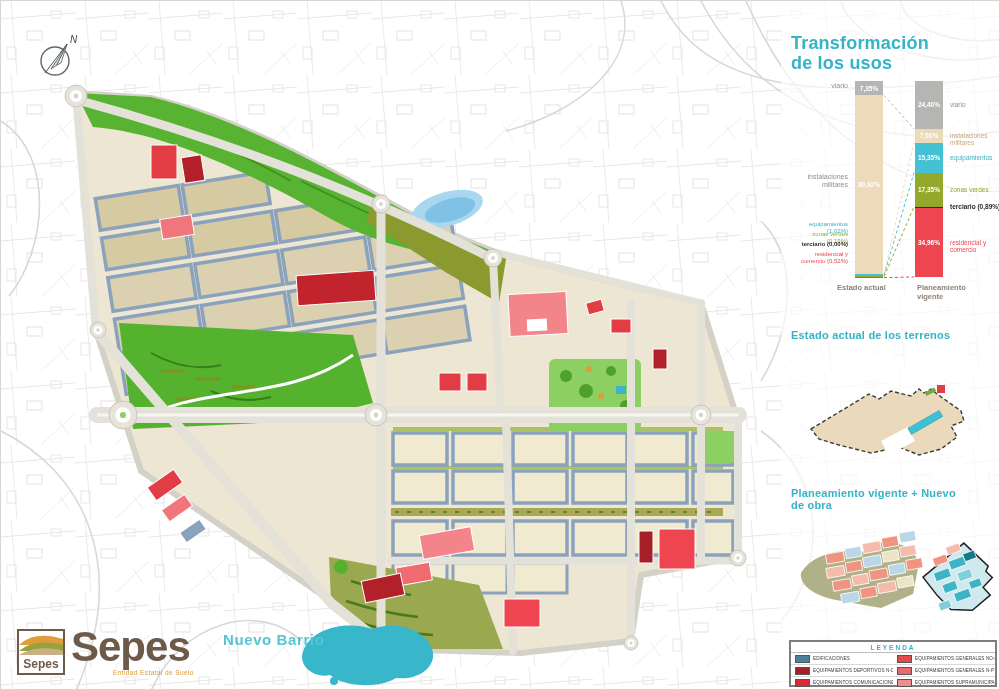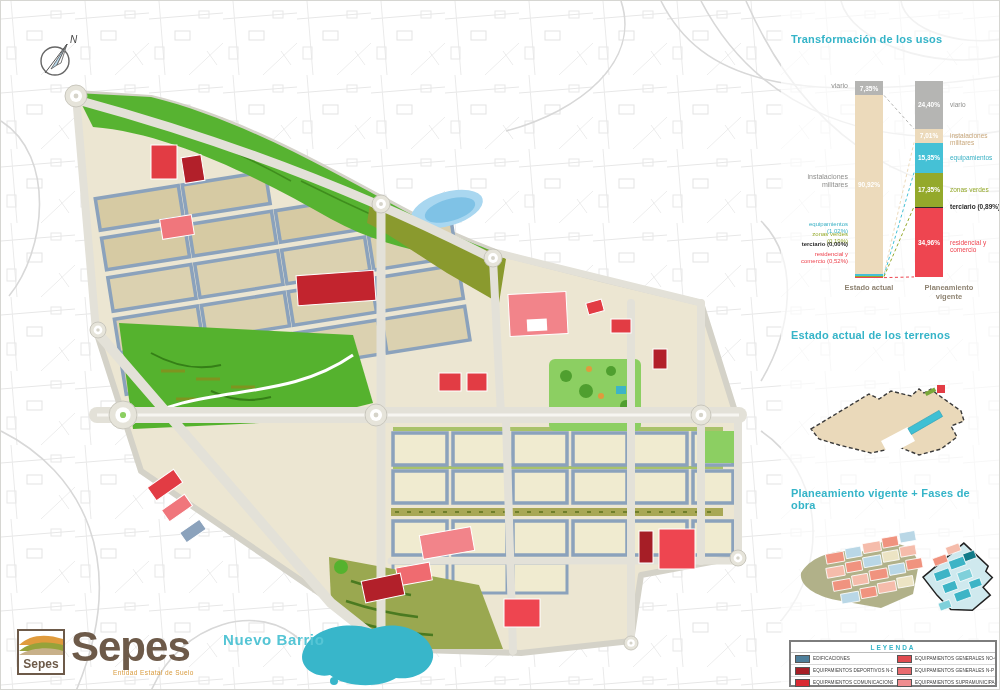--- a/index.html
+++ b/index.html
@@ -2,33 +2,33 @@
 <html><head>
 <meta charset="utf-8">
 <style>
   html,body{margin:0;padding:0;background:#ffffff;font-family:"Liberation Sans",sans-serif;}
   #sheet{position:relative;width:1000px;height:690px;overflow:hidden;background:#fefefd;border:1px solid #d6d6d2;box-sizing:border-box;}
   svg{display:block;}
   .abs{position:absolute;}
   #map-svg{position:absolute;left:0;top:0;}
   .right-backdrop{position:absolute;left:780px;top:0;width:220px;height:690px;background:rgba(255,255,255,.66);}
   .panel{position:absolute;}
-  .panel-title{color:#35b4c8;font-weight:700;font-size:11px;line-height:1.12;letter-spacing:.2px;}
+  .panel-title{color:#35b4c8;font-weight:700;font-size:18px;line-height:1.12;letter-spacing:.2px;}
   .panel-title.small{font-size:11px;}
   
   #chart-panel{left:790px;top:32px;width:210px;height:300px;}
   #chart-panel .panel-title{width:155px;}
   .chart-area{position:absolute;left:0;top:40px;width:210px;height:260px;}
   .seg{position:absolute;display:flex;align-items:center;justify-content:center;
        color:#fff;font-size:6.5px;font-weight:700;overflow:hidden;}
   .side-label{position:absolute;font-size:7px;color:#8f8f8d;line-height:1.15;}
   .side-label.right{text-align:left;}
   .side-label.left{text-align:right;}
   .mini-label{position:absolute;font-size:6px;line-height:1.12;text-align:right;}
-  .cat-label{position:absolute;font-size:7.5px;color:#8f8473;text-align:center;line-height:1.2;font-weight:600;}
+  .cat-label{position:absolute;font-size:7.5px;color:#8f8473;text-align:left;line-height:1.2;font-weight:600;}
   
   #estado-panel{left:790px;top:328px;width:210px;}
   #estado-panel .panel-title{width:160px;}
   #plan-panel{left:790px;top:486px;width:210px;}
   #plan-panel .panel-title{width:180px;}
   
   #legend-panel{left:788px;top:639px;width:208px;height:47px;background:#ffffff;border:2px solid #7d7d7d;box-sizing:border-box;}
   #legend-title{font-size:6.5px;color:#35b4c8;text-align:center;letter-spacing:2px;padding:2px 0 1px 0;border-bottom:1px solid #bdbdbd;font-weight:700;}
   .legend-row{display:flex;border-bottom:1px solid #d9d9d9;height:11px;align-items:center;}
   .legend-row:last-child{border-bottom:none;}
@@ -289,21 +289,21 @@
     <svg width="200" height="122" viewBox="0 0 200 122" style="margin-top:8px">
       <path d="M20,80 L78,45 L88,50 L100,42 L120,47 L128,40 L133,44 L140,40 L146,45 L170,62 L173,72 L160,77 L166,88 L150,100 L128,106 L108,98 L80,104 L48,96 L28,90 Z" fill="#ead9ba" stroke="#3a3a3a" stroke-width="1.4" stroke-dasharray="4,2.5"></path>
       <rect x="92" y="84" width="30" height="16" fill="#ffffff" transform="rotate(-28 107 92)"></rect>
       <rect x="116" y="70" width="36" height="7" fill="#3fc0d4" stroke="#2aa0b8" stroke-width="0.6" transform="rotate(-30 134 73)"></rect>
       <rect x="146" y="36" width="8" height="8" fill="#e23c44"></rect>
       <rect x="134" y="41" width="11" height="4" fill="#7aa83a" transform="rotate(-28 139 43)"></rect>
     </svg>
   </div>
 
   <div id="plan-panel" class="panel">
-    <div class="panel-title small">Planeamiento vigente + Fases de obra</div>
+    <div class="panel-title small">Planeamiento vigente + Nuevo de obra</div>
     <svg width="210" height="108" viewBox="0 0 210 108" style="margin-top:6px">
       <path d="M10,55 C20,38 45,30 70,34 L95,22 L120,30 L128,45 L122,76 L90,90 L45,82 C25,78 8,68 10,55 Z" fill="#a9a97c" opacity="0.9"></path>
       <g id="mosaic-a" transform="rotate(-10 95 52)">
           <rect x="38" y="26" width="18" height="10" fill="#f0937f" stroke="#ffffff" stroke-width="0.8"></rect>
           <rect x="58" y="24" width="16" height="10" fill="#b9d7e6" stroke="#ffffff" stroke-width="0.8"></rect>
           <rect x="76" y="22" width="18" height="10" fill="#f5bcab" stroke="#ffffff" stroke-width="0.8"></rect>
           <rect x="96" y="20" width="16" height="10" fill="#f0937f" stroke="#ffffff" stroke-width="0.8"></rect>
           <rect x="114" y="18" width="16" height="10" fill="#b9d7e6" stroke="#ffffff" stroke-width="0.8"></rect>
           <rect x="36" y="40" width="18" height="10" fill="#f5bcab" stroke="#ffffff" stroke-width="0.8"></rect>
           <rect x="56" y="38" width="16" height="10" fill="#f0937f" stroke="#ffffff" stroke-width="0.8"></rect>

